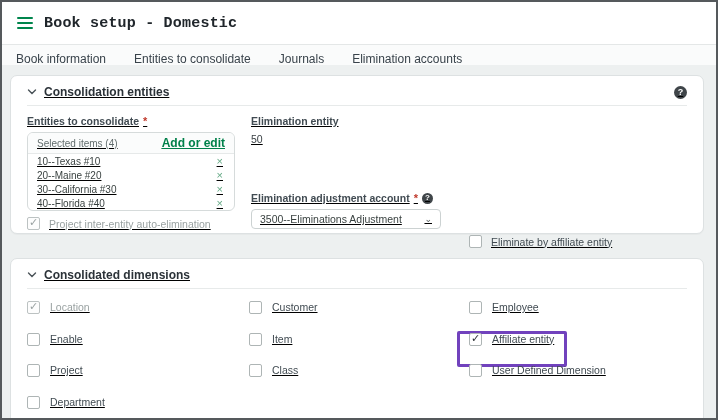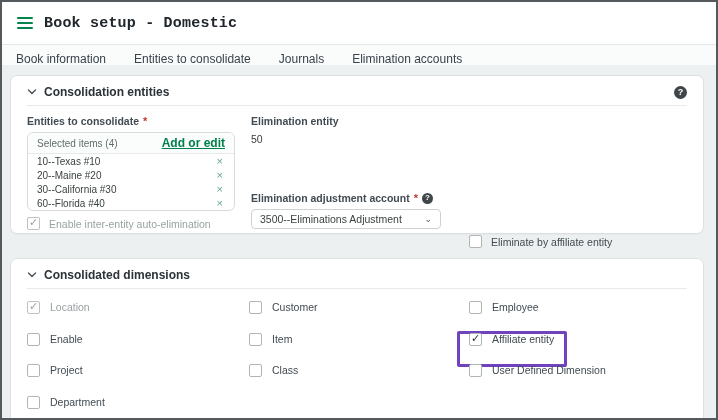--- a/index.html
+++ b/index.html
@@ -16,21 +16,21 @@
   
   .tabbar { display:flex; align-items:stretch; gap:28px; height:29px; padding-left:14px; background:#fafbfb; border-bottom:1px solid #e4e7e7; }
   .tab { display:flex; align-items:center; font-size:12px; color:#39434b; cursor:pointer; border-bottom:3px solid transparent; padding-top:2px; }
   .tab.active { border-bottom-color:#00754a; }
 
   
   .content { position:absolute; top:63px; left:0; right:0; bottom:0; background:#edf0f0; }
   .panel { position:absolute; left:8px; width:694px; background:#fff; border:1px solid #dde1e2; border-radius:7px; box-shadow:0 1px 1px rgba(0,0,0,.03); }
   .panel1 { top:10px; height:159px; }
   .panel2 { top:193px; height:167px; }
-  .panel-pad { padding:9px 16px 0 16px; position:relative; height:100%; }
+  .panel-pad { padding:9px 16px 0 16px; position:relative; height:100%;text-decoration:underline; }
 
   .section-head { display:flex; align-items:center; gap:7px; }
   .chev { width:10px; height:10px; flex:0 0 auto; }
   .chev svg { display:block; }
   .section-title { font-size:12px; font-weight:bold; color:#2b3238; }
   .help-circle { margin-left:auto; width:13px; height:13px; border-radius:50%; background:#3f4549; color:#fff; font-size:9px; font-weight:bold; display:flex; align-items:center; justify-content:center; line-height:1; }
   .section-divider { border-bottom:1px solid #e7eaea; margin-top:6px; }
 
   
   .fields { display:flex; margin-top:9px; }
@@ -129,27 +129,27 @@
               </div>
               <div class="list-row">
                 <span class="txt">20--Maine #20</span>
                 <span class="x-btn">×</span>
               </div>
               <div class="list-row">
                 <span class="txt">30--California #30</span>
                 <span class="x-btn">×</span>
               </div>
               <div class="list-row">
-                <span class="txt">60--Florida #40</span>
+                <span class="txt">40--Florida #40</span>
                 <span class="x-btn">×</span>
               </div>
             </div>
             <div class="cb-row">
               <span class="checkbox disabled checked"></span>
-              <span class="cb-label disabled">Enable inter-entity auto-elimination</span>
+              <span class="cb-label disabled">Project inter-entity auto-elimination</span>
             </div>
           </div>
 
           <div class="col-mid">
             <div class="field-label">
               <span>Elimination entity</span>
             </div>
             <div class="value-text">50</div>
             <div class="mid-gap"></div>
             <div class="field-label">

